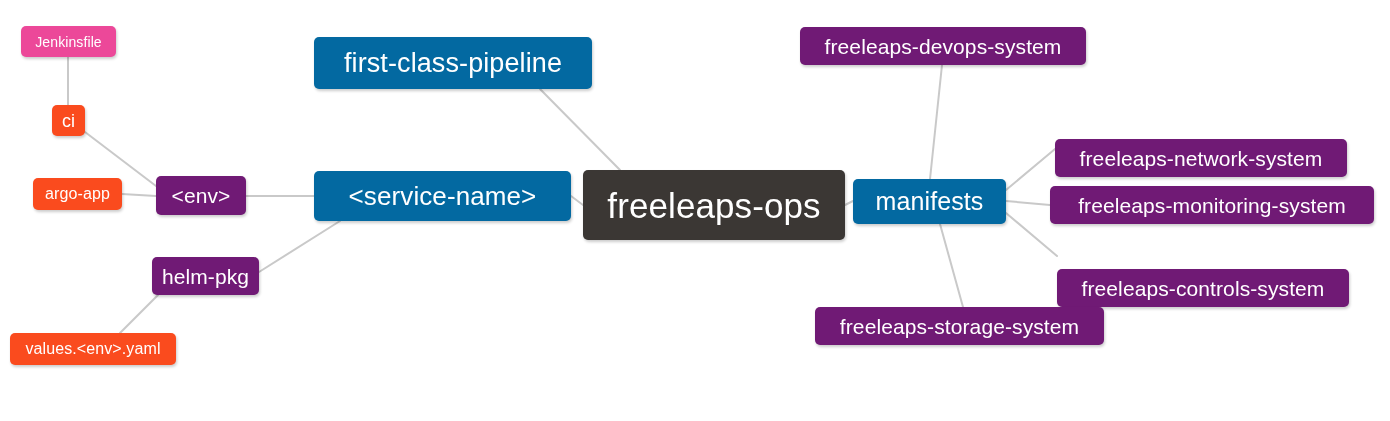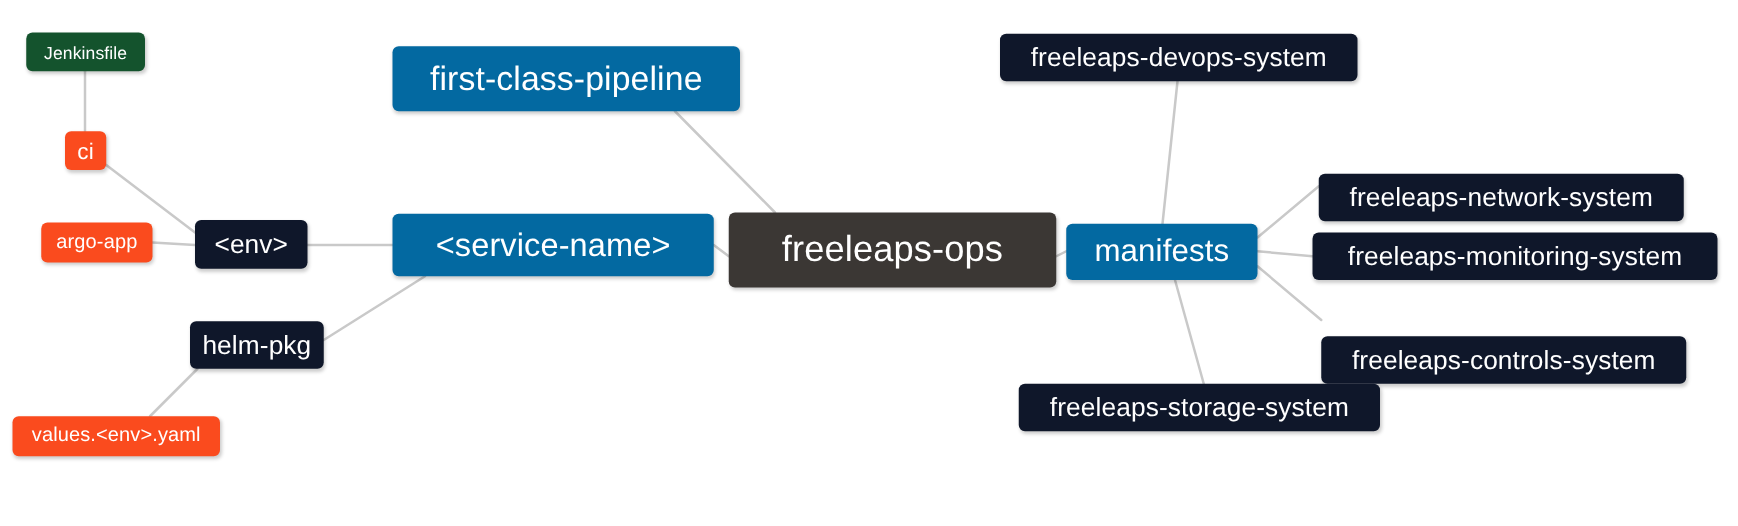--- a/index.html
+++ b/index.html
@@ -34,22 +34,22 @@
     justify-content: center;
     color: #ffffff;
     border-radius: 5px;
     white-space: nowrap;
     box-shadow: 1px 2px 3px rgba(0,0,0,0.20);
     line-height: 1;
     letter-spacing: 0.1px;
   }
   .n-root   { background: #3b3734; }
   .n-blue   { background: #0369a1; }
-  .n-green  { background: #0f172a; }
-  .n-orange { background: #14532d; }
+  .n-green  { background: #701a75; }
+  .n-orange { background: #ec4899; }
   .n-red    { background: #fa4b1e; }
 </style>
 </head>
 <body>
 
 <div id="canvas">
   <svg id="edge-layer" width="1390" height="421" viewBox="0 0 1390 421">
       <line x1="583" y1="205" x2="571" y2="196" stroke="#c9c9c9" stroke-width="2" stroke-linecap="round"></line>
       <line x1="845" y1="205" x2="853" y2="201" stroke="#c9c9c9" stroke-width="2" stroke-linecap="round"></line>
       <line x1="620" y1="170" x2="540" y2="89" stroke="#c9c9c9" stroke-width="2" stroke-linecap="round"></line>
@@ -59,21 +59,21 @@
       <line x1="156" y1="196" x2="122" y2="194" stroke="#c9c9c9" stroke-width="2" stroke-linecap="round"></line>
       <line x1="68" y1="105" x2="68" y2="57" stroke="#c9c9c9" stroke-width="2" stroke-linecap="round"></line>
       <line x1="158" y1="295" x2="120" y2="333" stroke="#c9c9c9" stroke-width="2" stroke-linecap="round"></line>
       <line x1="930" y1="179" x2="942" y2="65" stroke="#c9c9c9" stroke-width="2" stroke-linecap="round"></line>
       <line x1="1006" y1="190" x2="1055" y2="149" stroke="#c9c9c9" stroke-width="2" stroke-linecap="round"></line>
       <line x1="1006" y1="201" x2="1050" y2="205" stroke="#c9c9c9" stroke-width="2" stroke-linecap="round"></line>
       <line x1="1006" y1="213" x2="1057" y2="256" stroke="#c9c9c9" stroke-width="2" stroke-linecap="round"></line>
       <line x1="940" y1="224" x2="963" y2="307" stroke="#c9c9c9" stroke-width="2" stroke-linecap="round"></line>
     </svg>
   <div id="node-layer">
-      <div class="node n-root" style="left: 583px; top: 170px; width: 262px; height: 60px; font-size: 29px;">freeleaps-ops</div>
+      <div class="node n-root" style="left: 583px; top: 170px; width: 262px; height: 70px; font-size: 35px;">freeleaps-ops</div>
       <div class="node n-blue" style="left: 314px; top: 171px; width: 257px; height: 50px; font-size: 26px;">&lt;service-name&gt;</div>
       <div class="node n-blue" style="left: 314px; top: 37px; width: 278px; height: 52px; font-size: 27px;">first-class-pipeline</div>
       <div class="node n-blue" style="left: 853px; top: 179px; width: 153px; height: 45px; font-size: 25px;">manifests</div>
       <div class="node n-green" style="left: 156px; top: 176px; width: 90px; height: 39px; font-size: 21px;">&lt;env&gt;</div>
       <div class="node n-green" style="left: 152px; top: 257px; width: 107px; height: 38px; font-size: 21px;">helm-pkg</div>
       <div class="node n-red" style="left: 52px; top: 105px; width: 33px; height: 31px; font-size: 18px;">ci</div>
       <div class="node n-orange" style="left: 21px; top: 26px; width: 95px; height: 31px; font-size: 14px;">Jenkinsfile</div>
       <div class="node n-red" style="left: 33px; top: 178px; width: 89px; height: 32px; font-size: 16px;">argo-app</div>
       <div class="node n-red" style="left: 10px; top: 333px; width: 166px; height: 32px; font-size: 16px;">values.&lt;env&gt;.yaml</div>
       <div class="node n-green" style="left: 800px; top: 27px; width: 286px; height: 38px; font-size: 21px;">freeleaps-devops-system</div>

